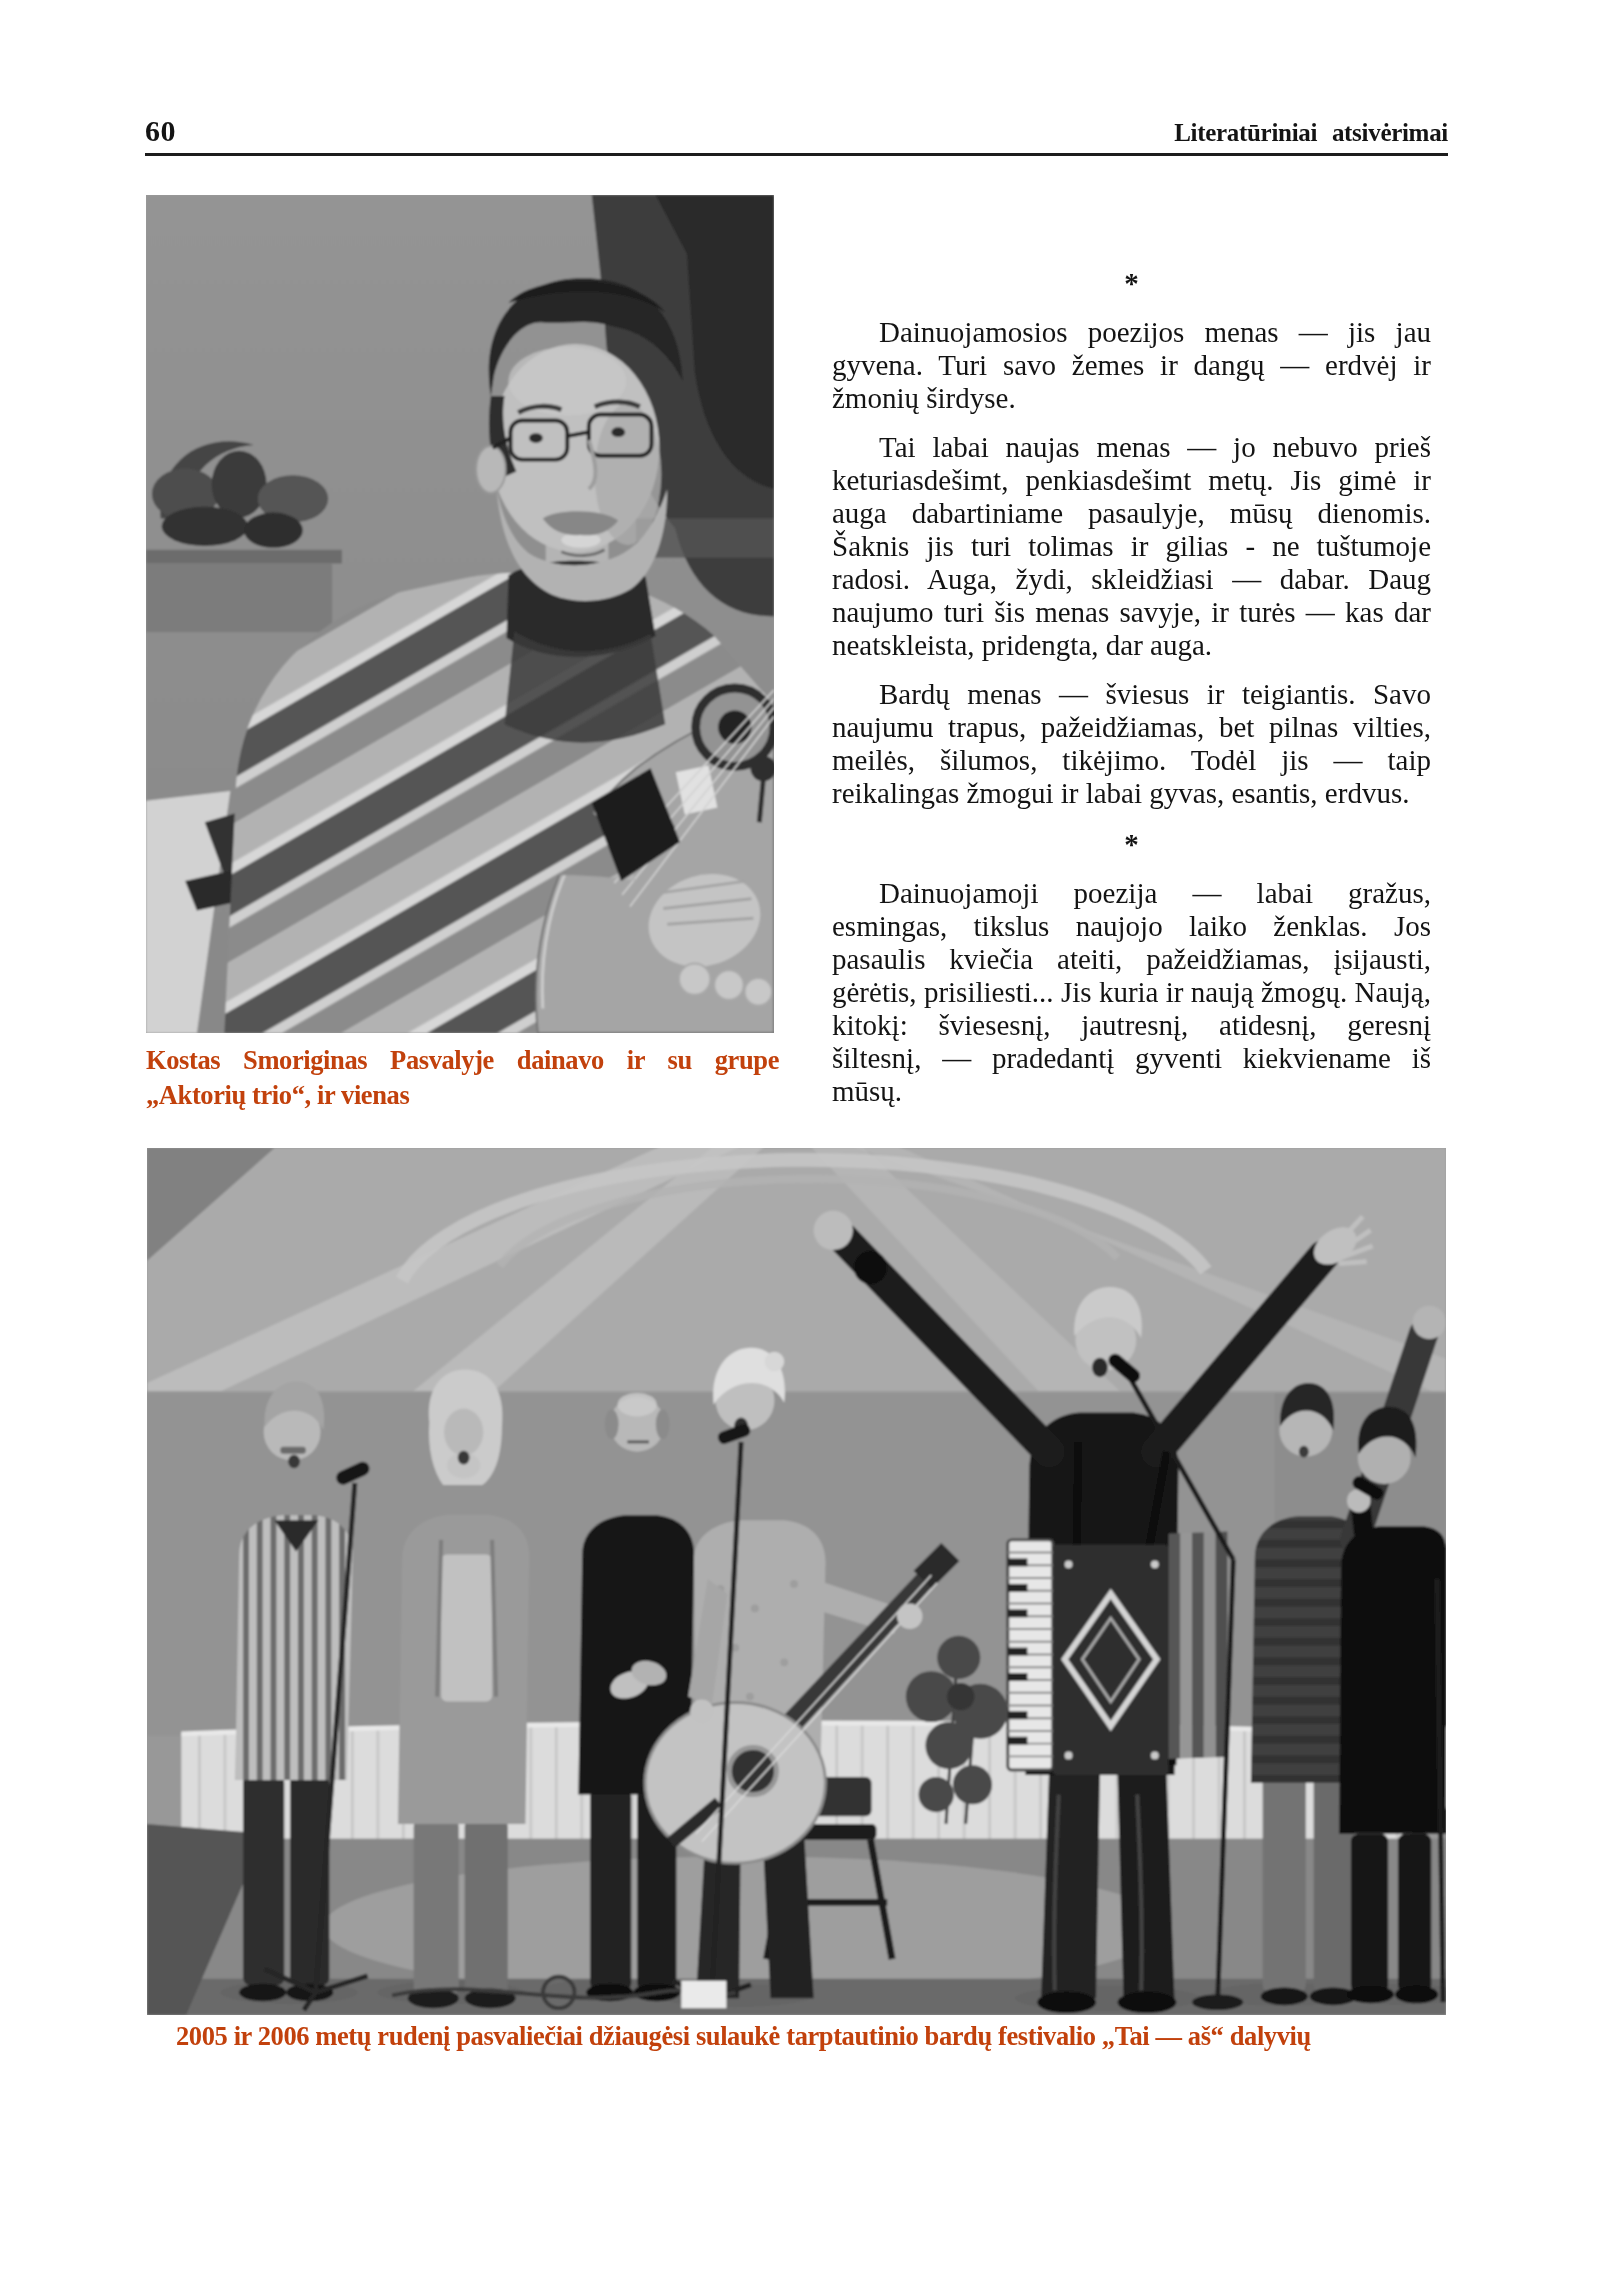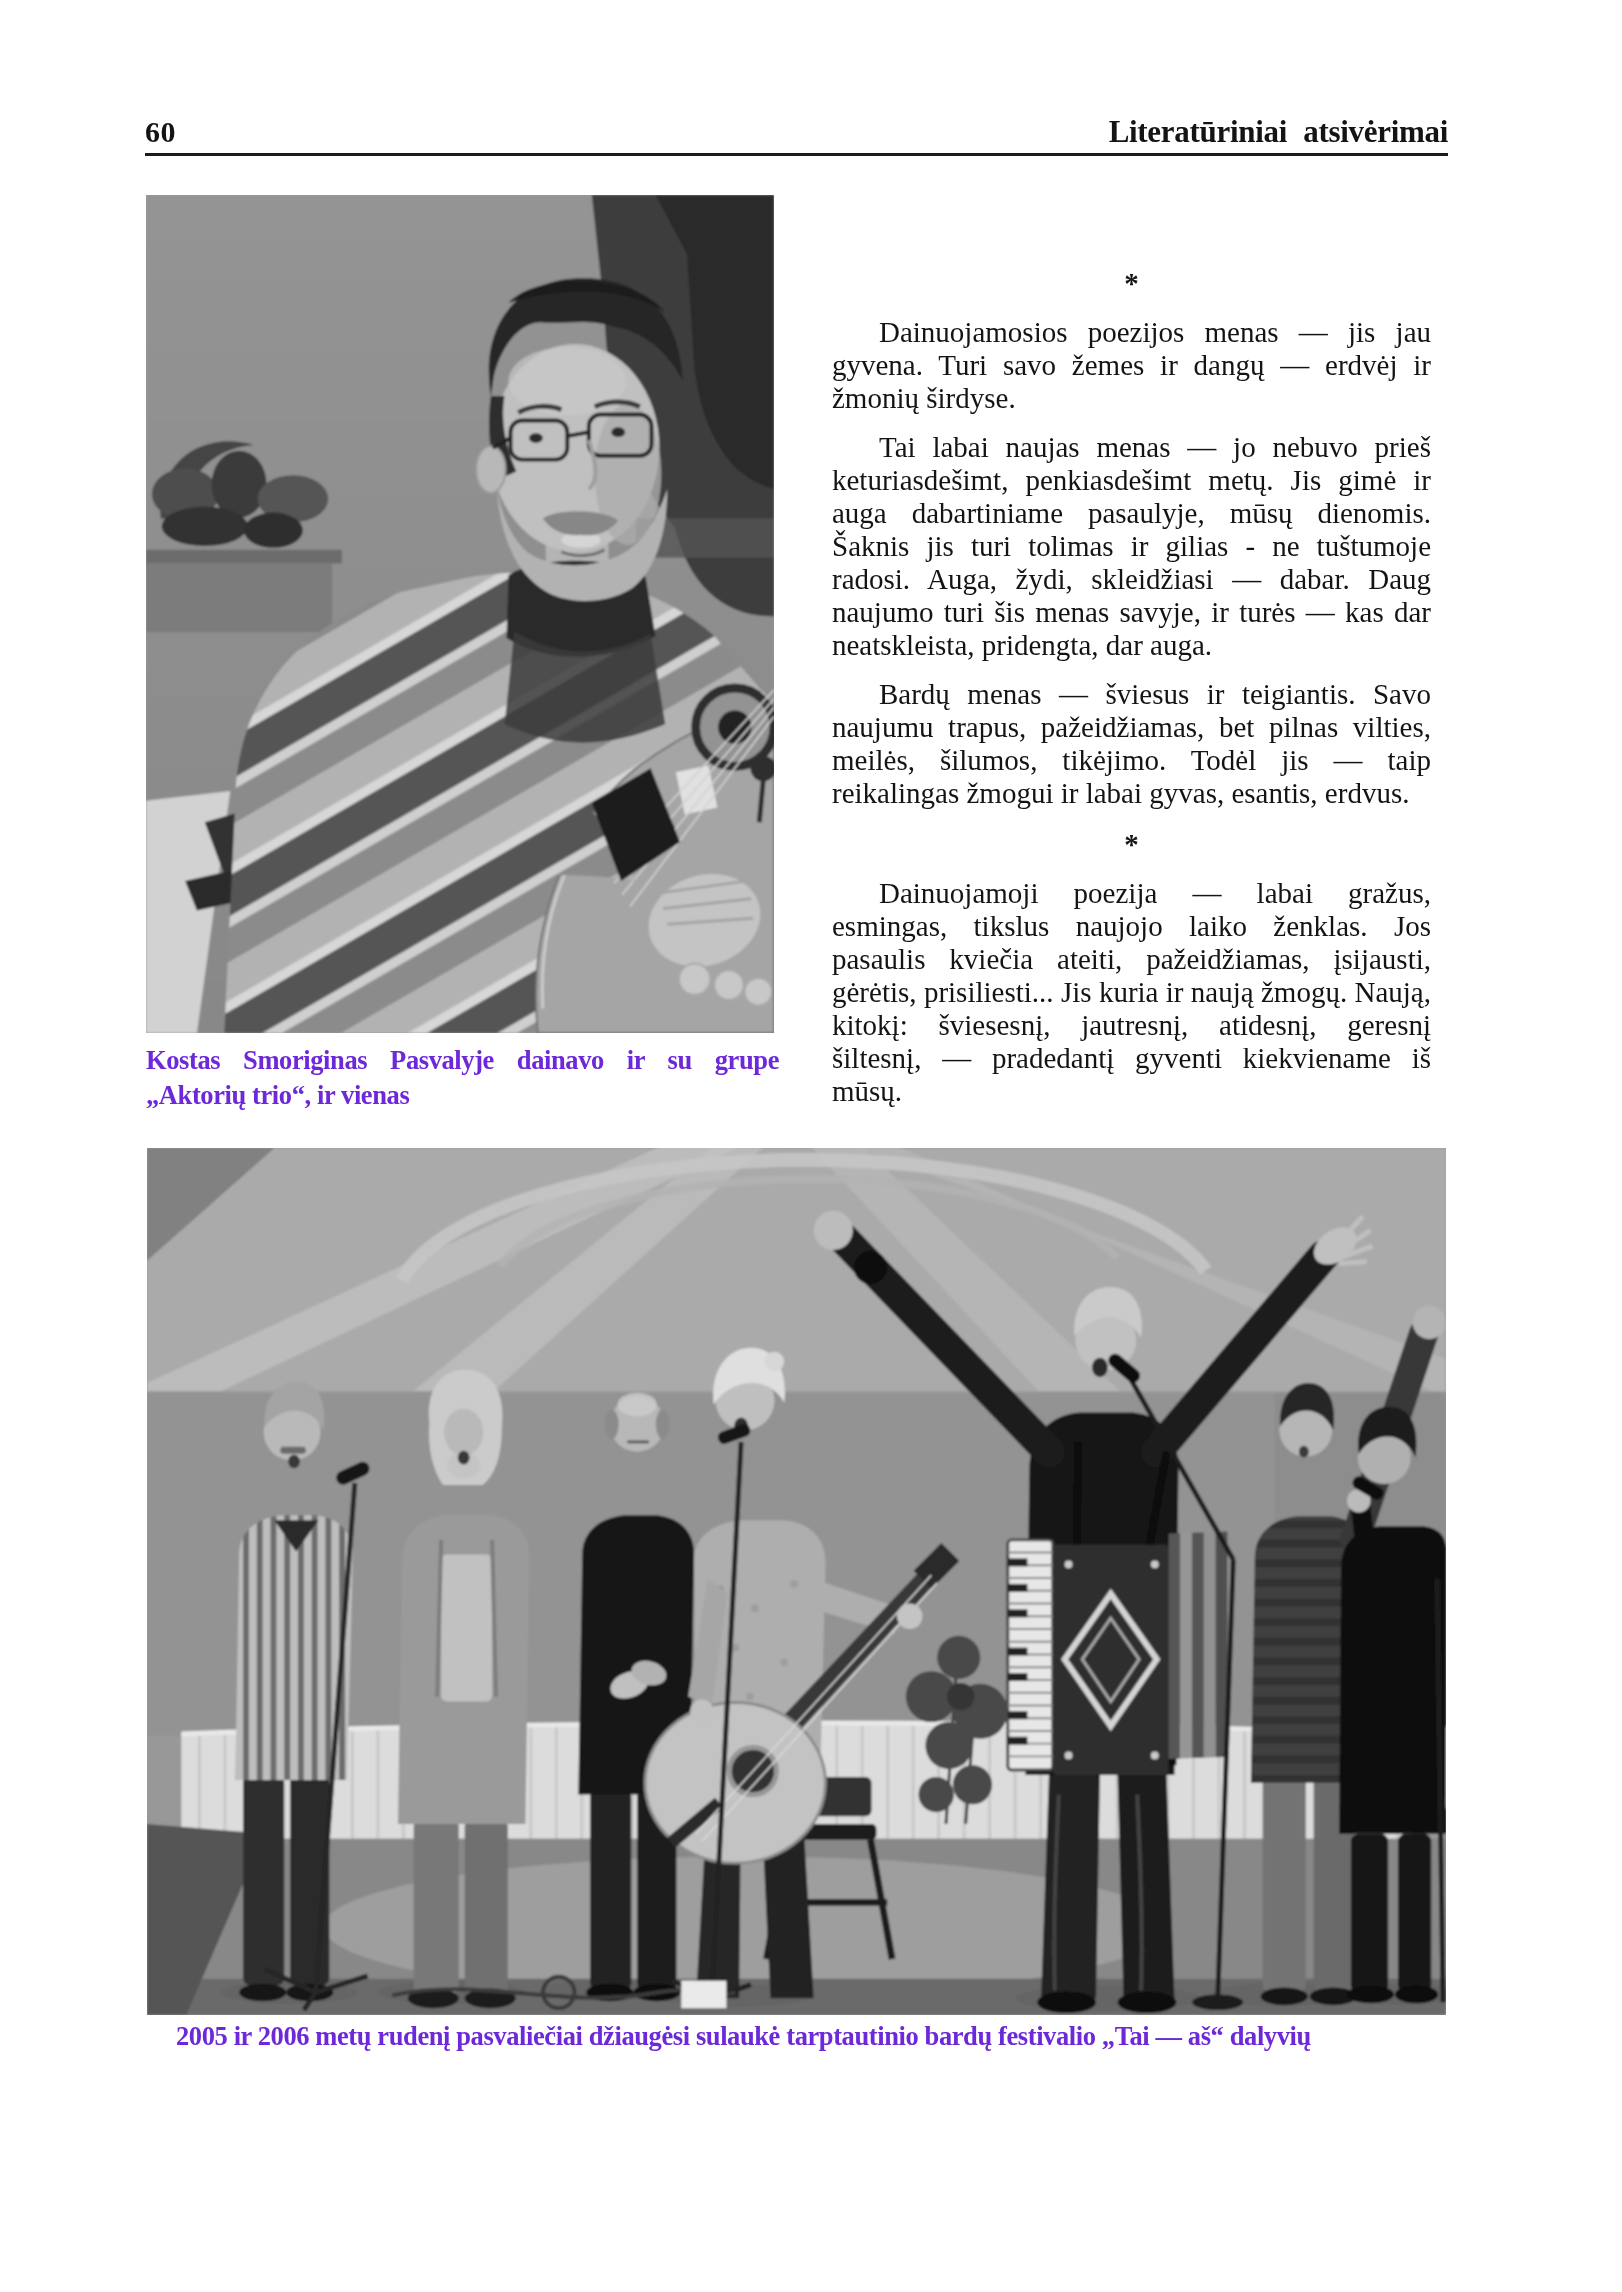--- a/index.html
+++ b/index.html
@@ -9,30 +9,30 @@
     background:#ffffff;
     font-family:"Liberation Serif", serif;
     color:#141414;
     overflow:hidden;
   }
   .header-row{
     position:absolute;left:145px;top:114px;width:1303px;
     display:flex;justify-content:space-between;align-items:baseline;
   }
   .page-num{font-weight:bold;font-size:30px;letter-spacing:0.5px;}
-  .head-title{font-weight:bold;font-size:31px;letter-spacing:-0.3px;word-spacing:8.8px;}
+  .head-title{font-weight:bold;font-size:25px;letter-spacing:-0.3px;word-spacing:8.8px;}
   .head-rule{position:absolute;left:145px;top:153px;width:1303px;height:2.9px;background:#1c1c1c;}
   figure{margin:0;}
   .photo{position:absolute;overflow:hidden;background:#9a9a9a;}
   .photo svg{display:block;width:100%;height:100%;}
   .photo1{left:146px;top:195px;width:628px;height:838px;}
   .photo2{left:147px;top:1148px;width:1299px;height:867px;}
   .caption{
     position:absolute;font-weight:bold;line-height:35px;
-    font-size:26.5px;letter-spacing:-0.4px;color:#6d28d9;
+    font-size:26.5px;letter-spacing:-0.4px;color:#c2410c;
   }
   .caption1{left:146px;top:1043px;width:633px;text-align:justify;}
   .caption2{left:146px;top:2019px;width:1333px;white-space:nowrap;margin-left:30px;}
   .column{
     position:absolute;left:816px;top:267px;width:631px;
     font-size:29px;line-height:33px;text-align:justify;
   }
   .column p{margin:16px;text-indent:47px;}
   .star{
     text-align:center;font-size:29px;font-weight:bold;line-height:33px;

